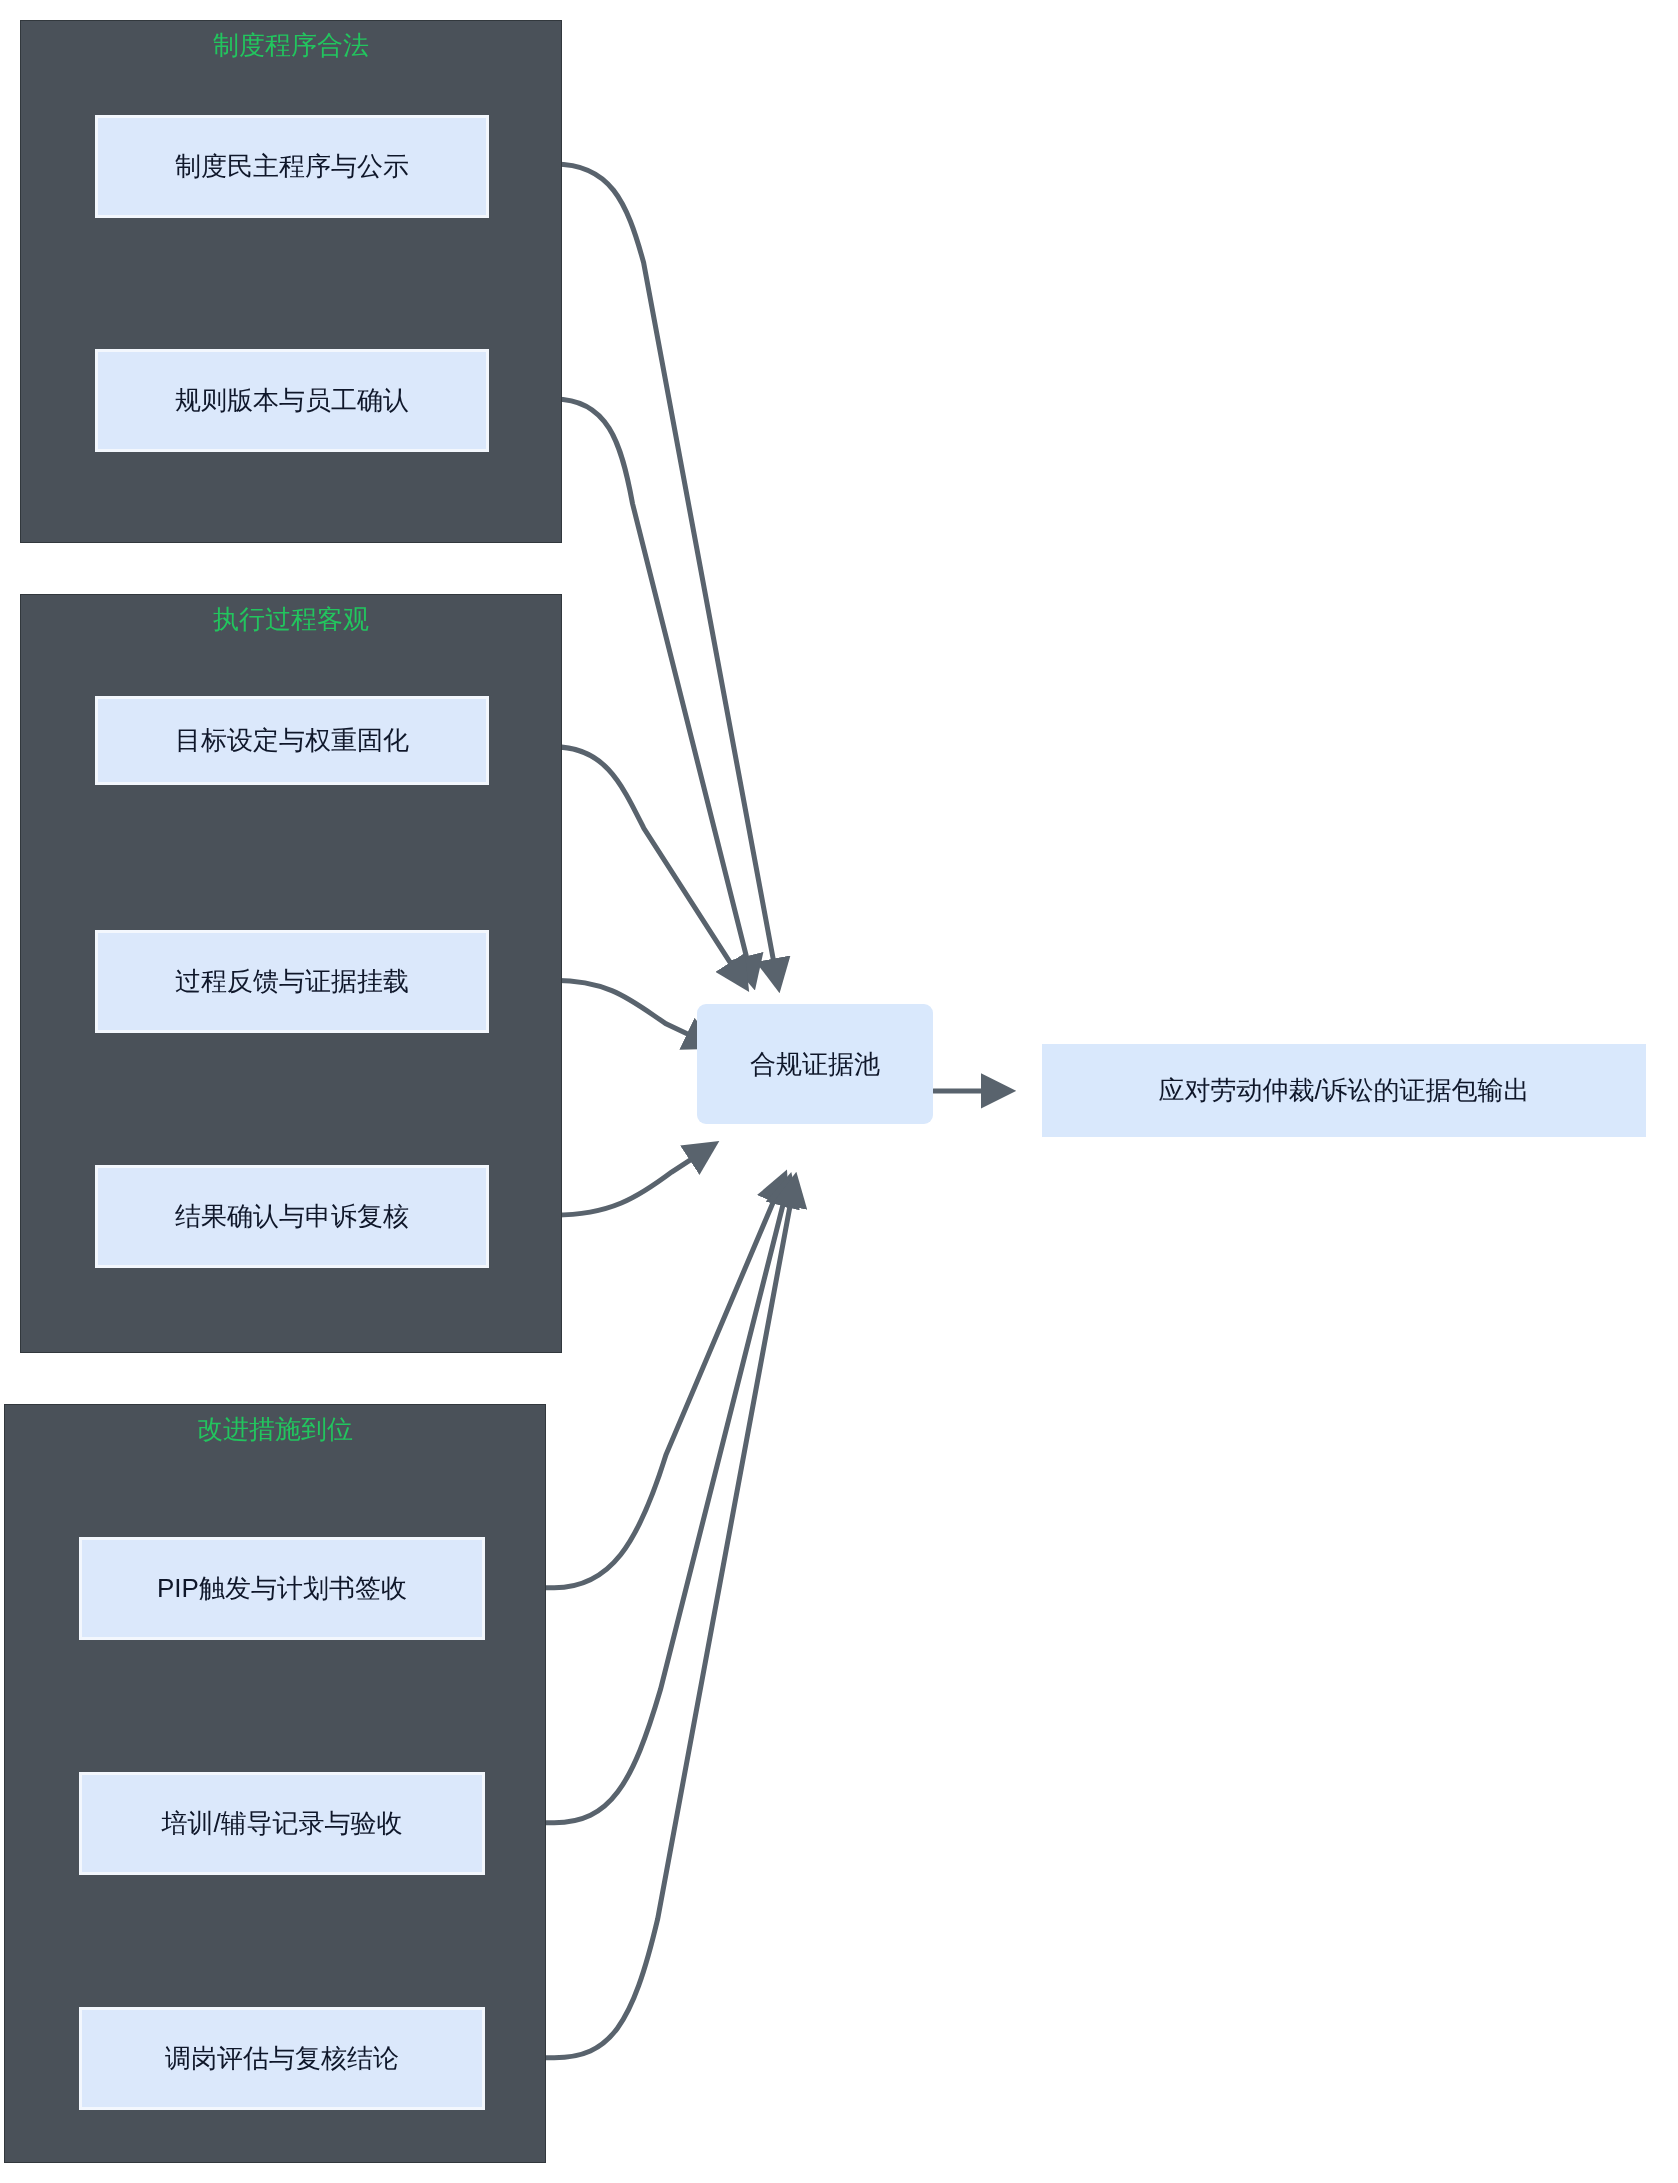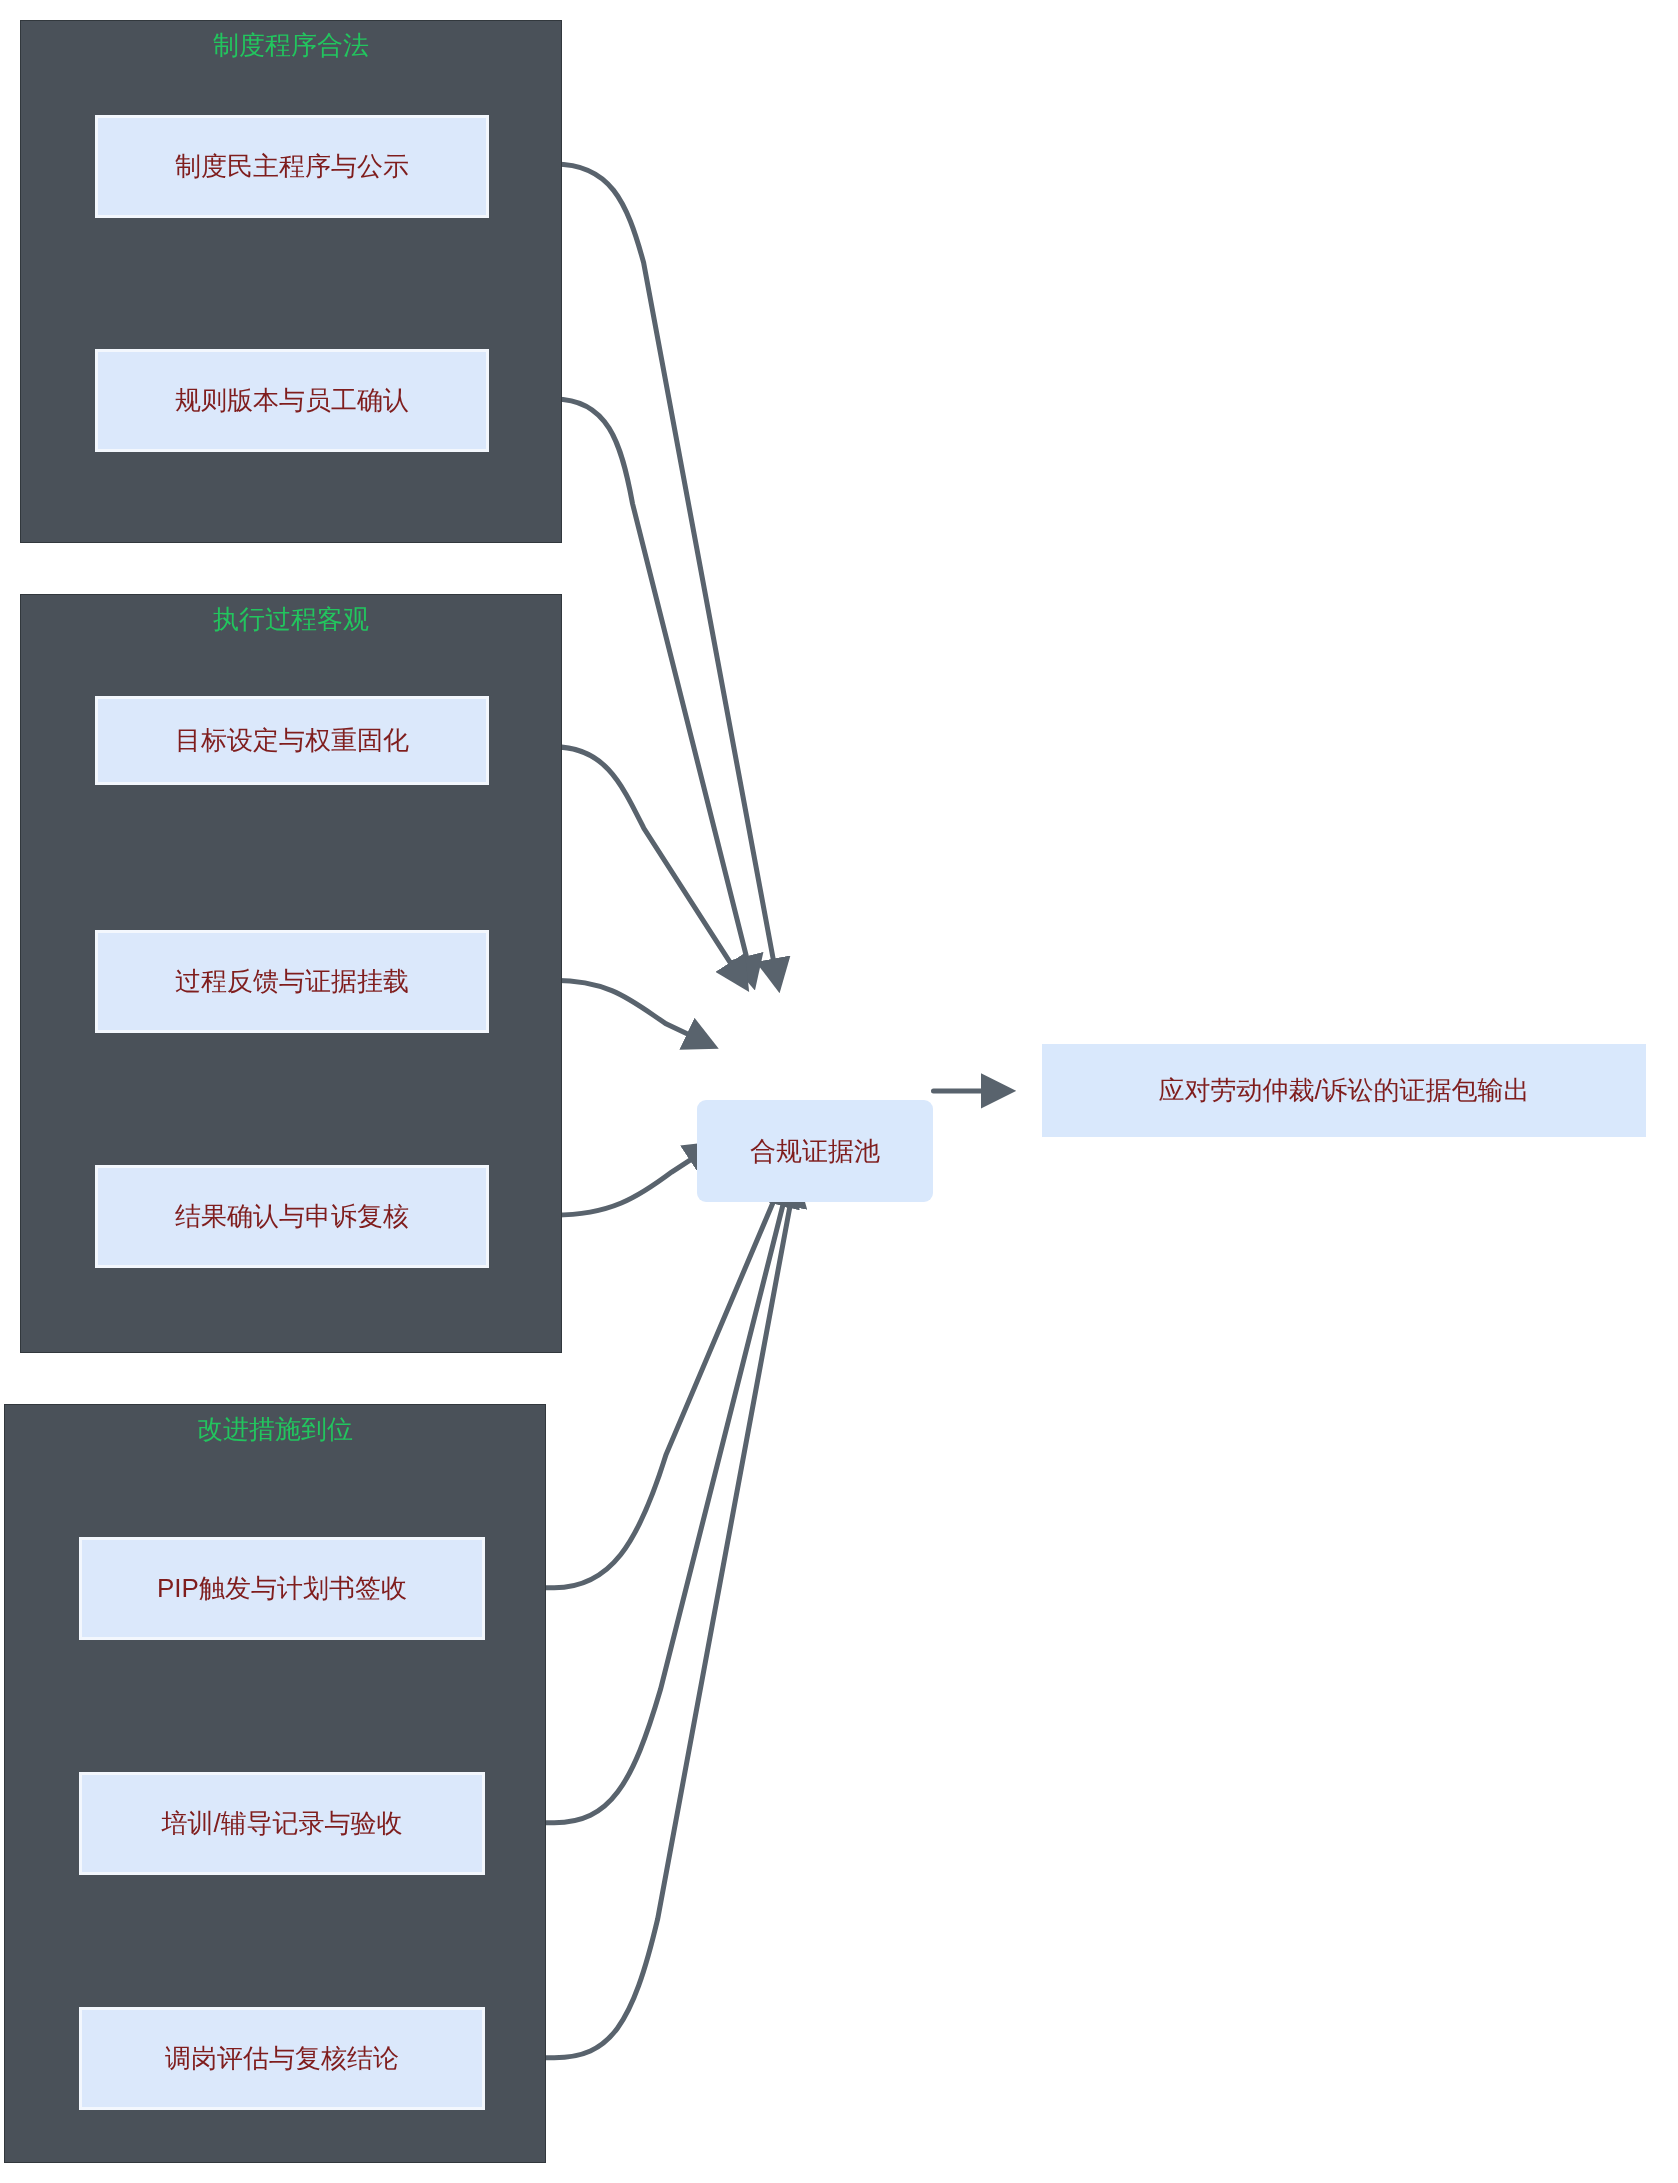--- a/index.html
+++ b/index.html
@@ -43,21 +43,21 @@
     white-space: nowrap;
   }
   .node {
     position: absolute;
     background: #dbe8fb;
     border: 3.4px solid #f3f7fd;
     box-sizing: border-box;
     display: flex;
     align-items: center;
     justify-content: center;
-    color: #7f1d1d;
+    color: #0f172a;
     font-size: 26px;
     white-space: nowrap;
   }
   .node.rounded {
     border: none;
     border-radius: 9px;
     background: #d9e8fc;
   }
   .node.plain {
     border: none;
@@ -126,21 +126,21 @@
       <span>PIP触发与计划书签收</span>
     </div>
     <div class="node" style="left:74px; top:367px; width:406px; height:103px;">
       <span>培训/辅导记录与验收</span>
     </div>
     <div class="node" style="left:74px; top:602px; width:406px; height:103px;">
       <span>调岗评估与复核结论</span>
     </div>
   </div>
 
-  <div class="node rounded" style="left:697px; top:1100px; width:236px; height:102px;">
+  <div class="node rounded" style="left:697px; top:1004px; width:236px; height:120px;">
     <span>合规证据池</span>
   </div>
 
   <div class="node plain" style="left:1042px; top:1044px; width:604px; height:93px;">
     <span>应对劳动仲裁/诉讼的证据包输出</span>
   </div>
 
 </div>
 
 

